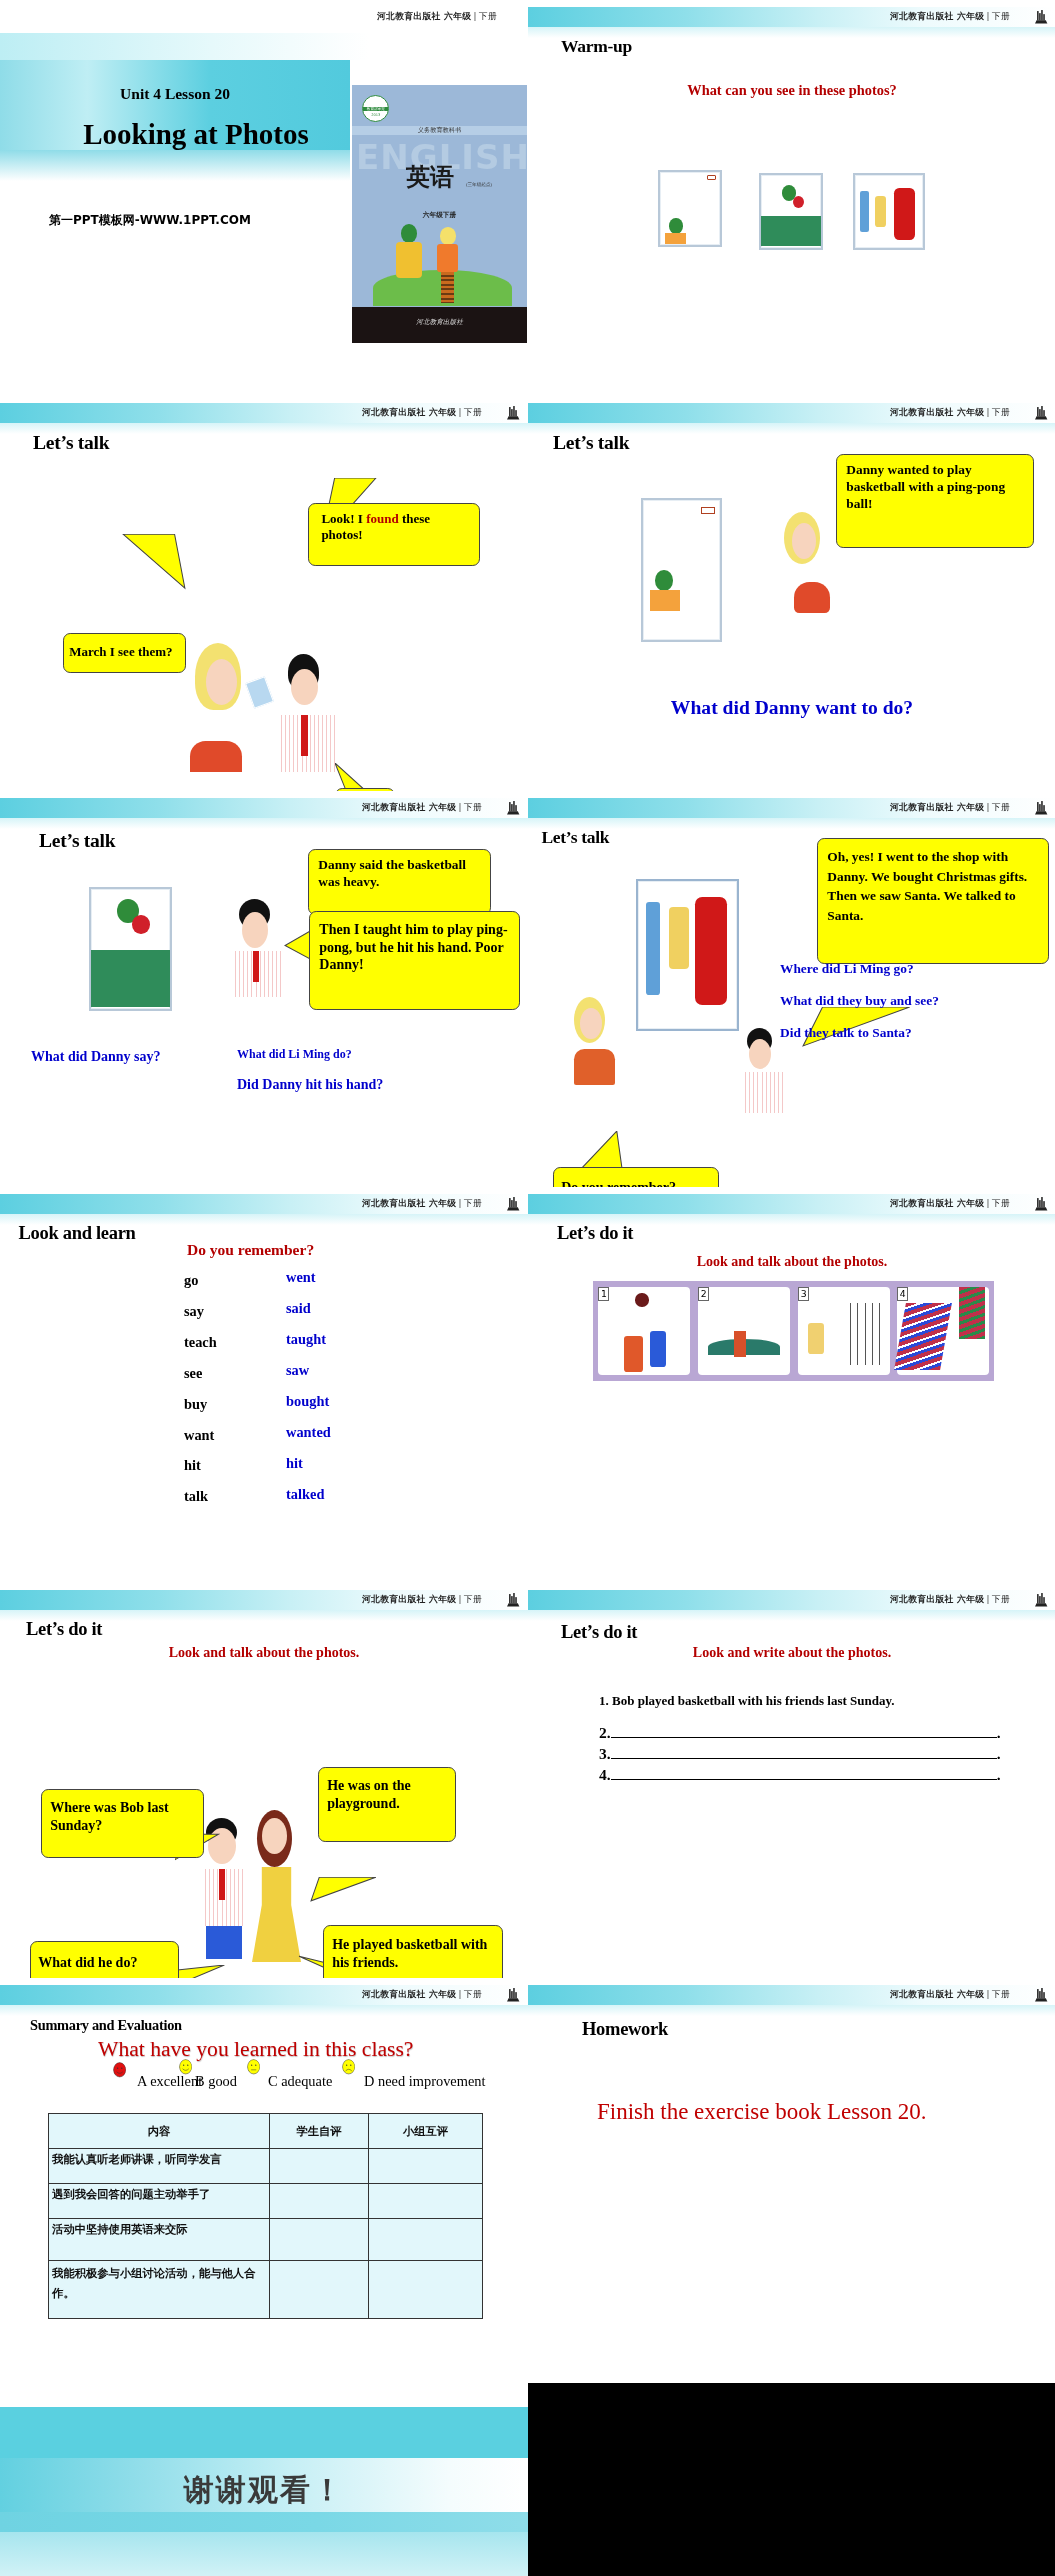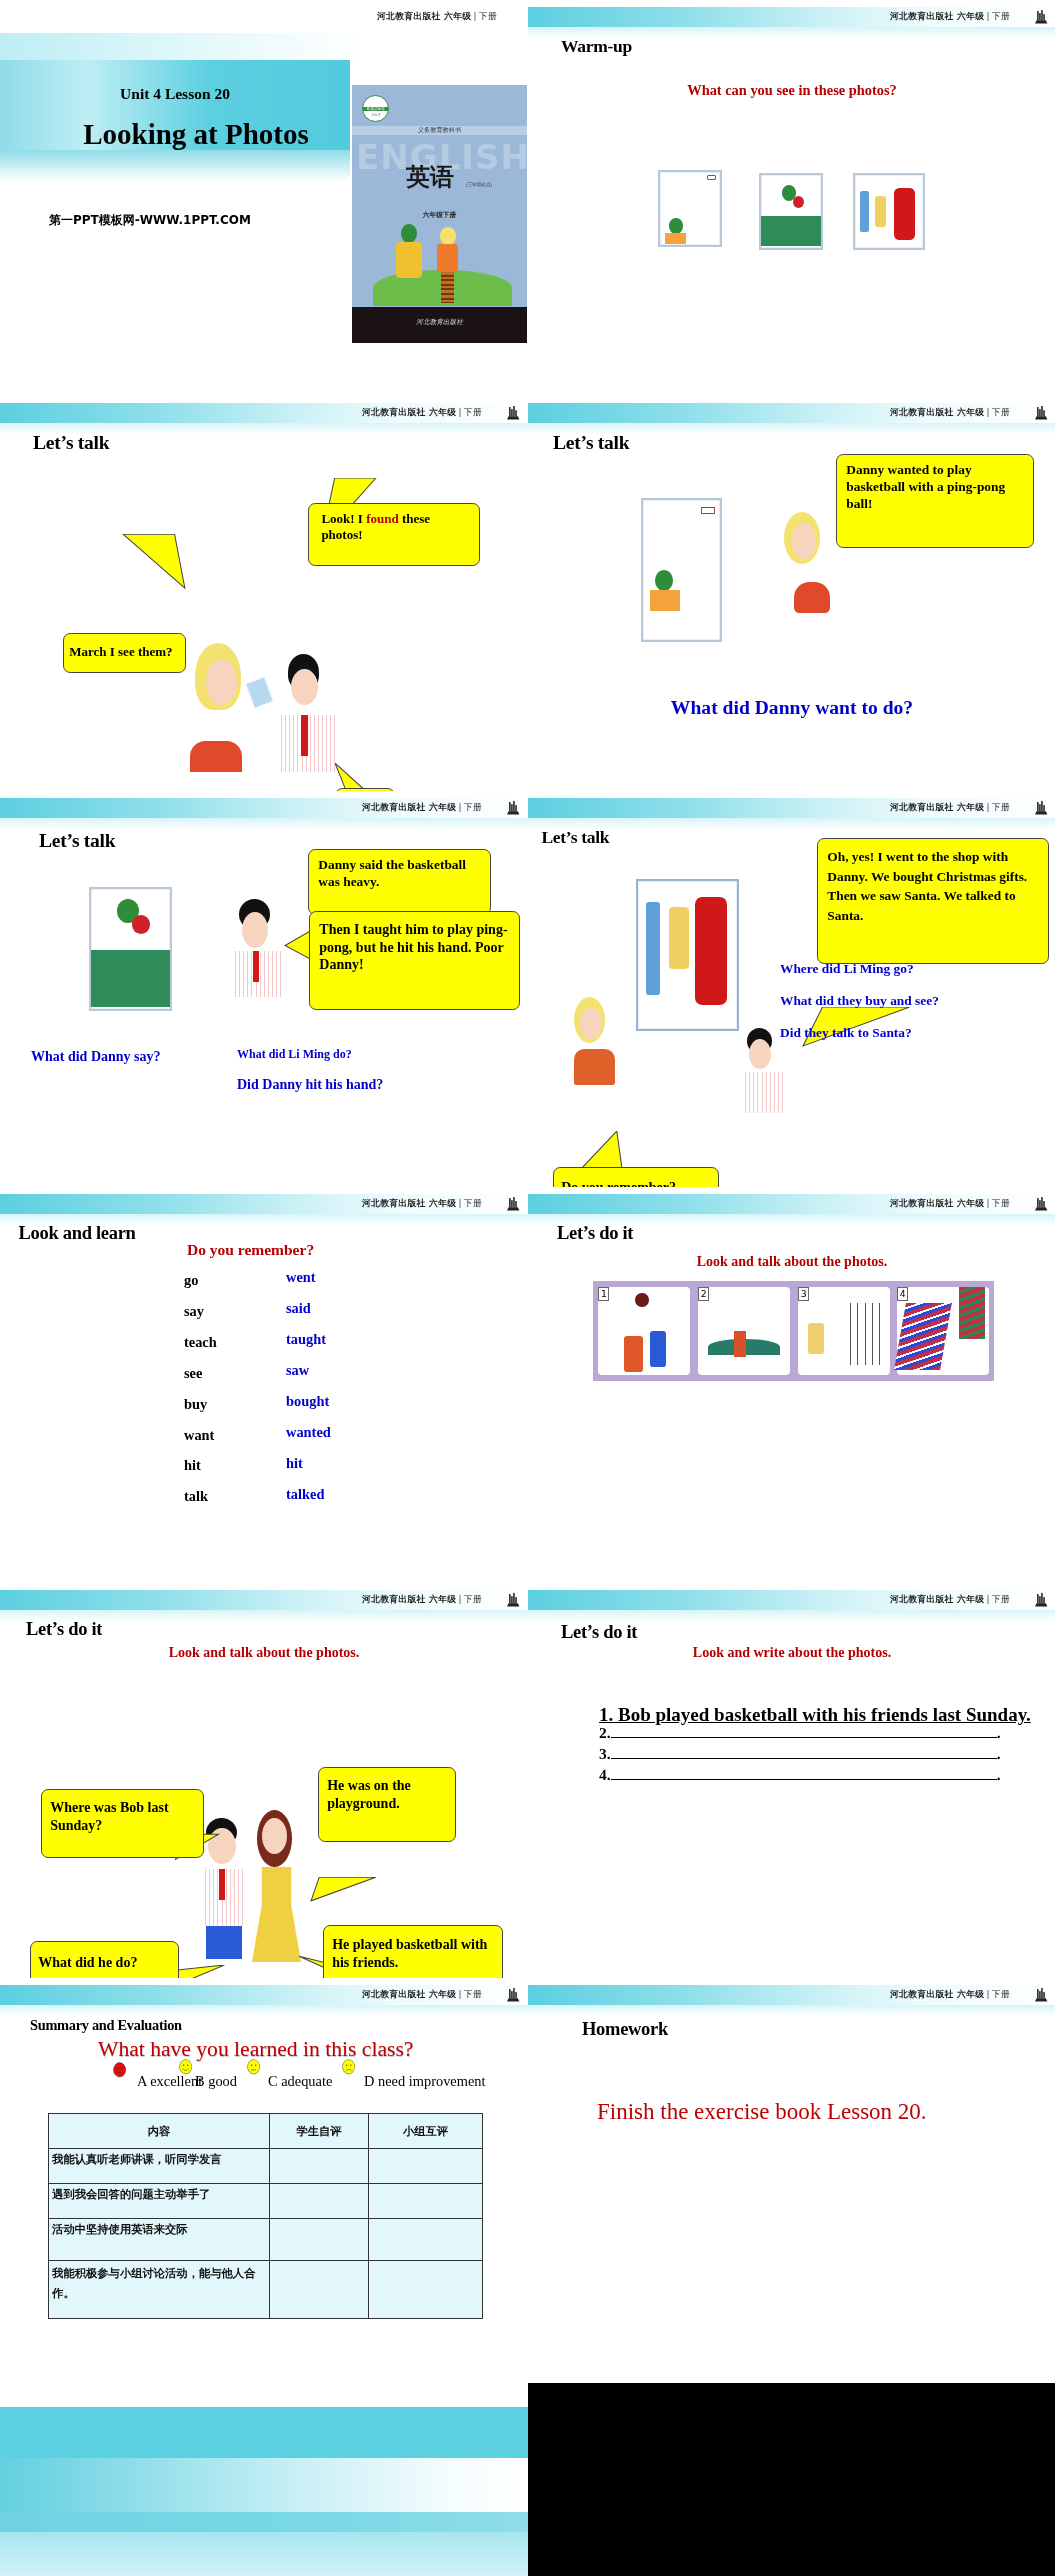--- a/index.html
+++ b/index.html
@@ -378,21 +378,21 @@
     <div class="hdr-text"><span>河北教育出版社</span> <span>六年级</span><span class="sep">|</span><span class="vol">下册</span></div>
     <svg class="hdr-icon" viewBox="0 0 24 28">
         <rect x="4" y="4" width="3" height="18" fill="#222"></rect>
         <rect x="8" y="8" width="3" height="14" fill="#222"></rect>
         <rect x="12" y="2" width="3" height="20" fill="#222"></rect>
         <rect x="16" y="10" width="3" height="12" fill="#222"></rect>
         <polygon points="0,28 24,28 21,22 3,22" fill="#222"></polygon>
       </svg>
     <div class="title" style="left:33px;top:39px;font-size:18.5px;">Let’s do it</div>
     <div style="position:absolute;left:0;top:62px;width:528px;text-align:center;font-weight:bold;font-size:14px;color:#b30000;">Look and write about the photos.</div>
-    <div class="line-item" style="left:71px;top:121px;font-size:19px;text-decoration:underline;">1. Bob played basketball with his friends last Sunday.</div>
+    <div class="line-item" style="left:71px;top:110px;font-size:13px;">1. Bob played basketball with his friends last Sunday.</div>
     <div class="line-item" style="left:71px;top:141px;font-size:15.5px;"><span>2.</span><span class="blank" style="width:386px;"></span><span>.</span></div>
     <div class="line-item" style="left:71px;top:162px;font-size:15.5px;"><span>3.</span><span class="blank" style="width:386px;"></span><span>.</span></div>
     <div class="line-item" style="left:71px;top:183px;font-size:15.5px;"><span>4.</span><span class="blank" style="width:386px;"></span><span>.</span></div>
   </div>
 
   <div class="slide" style="left:0;top:1978px;">
     <div class="hdr"></div>
       <div class="hdr-fade"></div>
     <div class="hdr-text"><span>河北教育出版社</span> <span>六年级</span><span class="sep">|</span><span class="vol">下册</span></div>
     <svg class="hdr-icon" viewBox="0 0 24 28">
@@ -483,19 +483,20 @@
     <div class="title" style="left:54px;top:41px;font-size:18.5px;">Homework</div>
     <div style="position:absolute;left:69px;top:121px;font-size:23px;color:#c00000;">Finish the exercise book Lesson 20.</div>
   </div>
 
   <div class="slide" style="left:0;top:2374px;">
     <div style="position:absolute;left:0;top:0;width:528px;height:33px;background:#fff;"></div>
     <div style="position:absolute;left:0;top:33px;width:528px;height:52px;background:#5ad0e0;"></div>
     <div style="position:absolute;left:0;top:84px;width:528px;height:54px;background:linear-gradient(90deg,#62d0e0 0%,#8fdde9 25%,#c6eff5 55%,#f4fcfd 85%,#ffffff 100%);"></div>
     <div style="position:absolute;left:0;top:138px;width:528px;height:19.6px;background:linear-gradient(90deg,#6fd3e2,#7ad8e6 60%,#8fdde9);"></div>
     <div style="position:absolute;left:0;top:158px;width:528px;height:93px;background:linear-gradient(180deg,#a6e5ee 0%,#d4f3f7 50%,#ffffff 100%);"></div>
+    <div style="position:absolute;left:0;top:96px;width:528px;text-align:center;font-family:'DejaVu Sans',sans-serif;font-weight:bold;font-size:30px;color:#3a3a3a;letter-spacing:2.1px;">谢谢观看！</div>
   </div>
 
   <div class="blackfill" style="left:528px;top:2374px;width:528px;height:396px;">
     <div style="position:absolute;left:0;top:0;width:528px;height:9.3px;background:#fff;"></div>
   </div>
 </div>
 
 
 </body></html>

